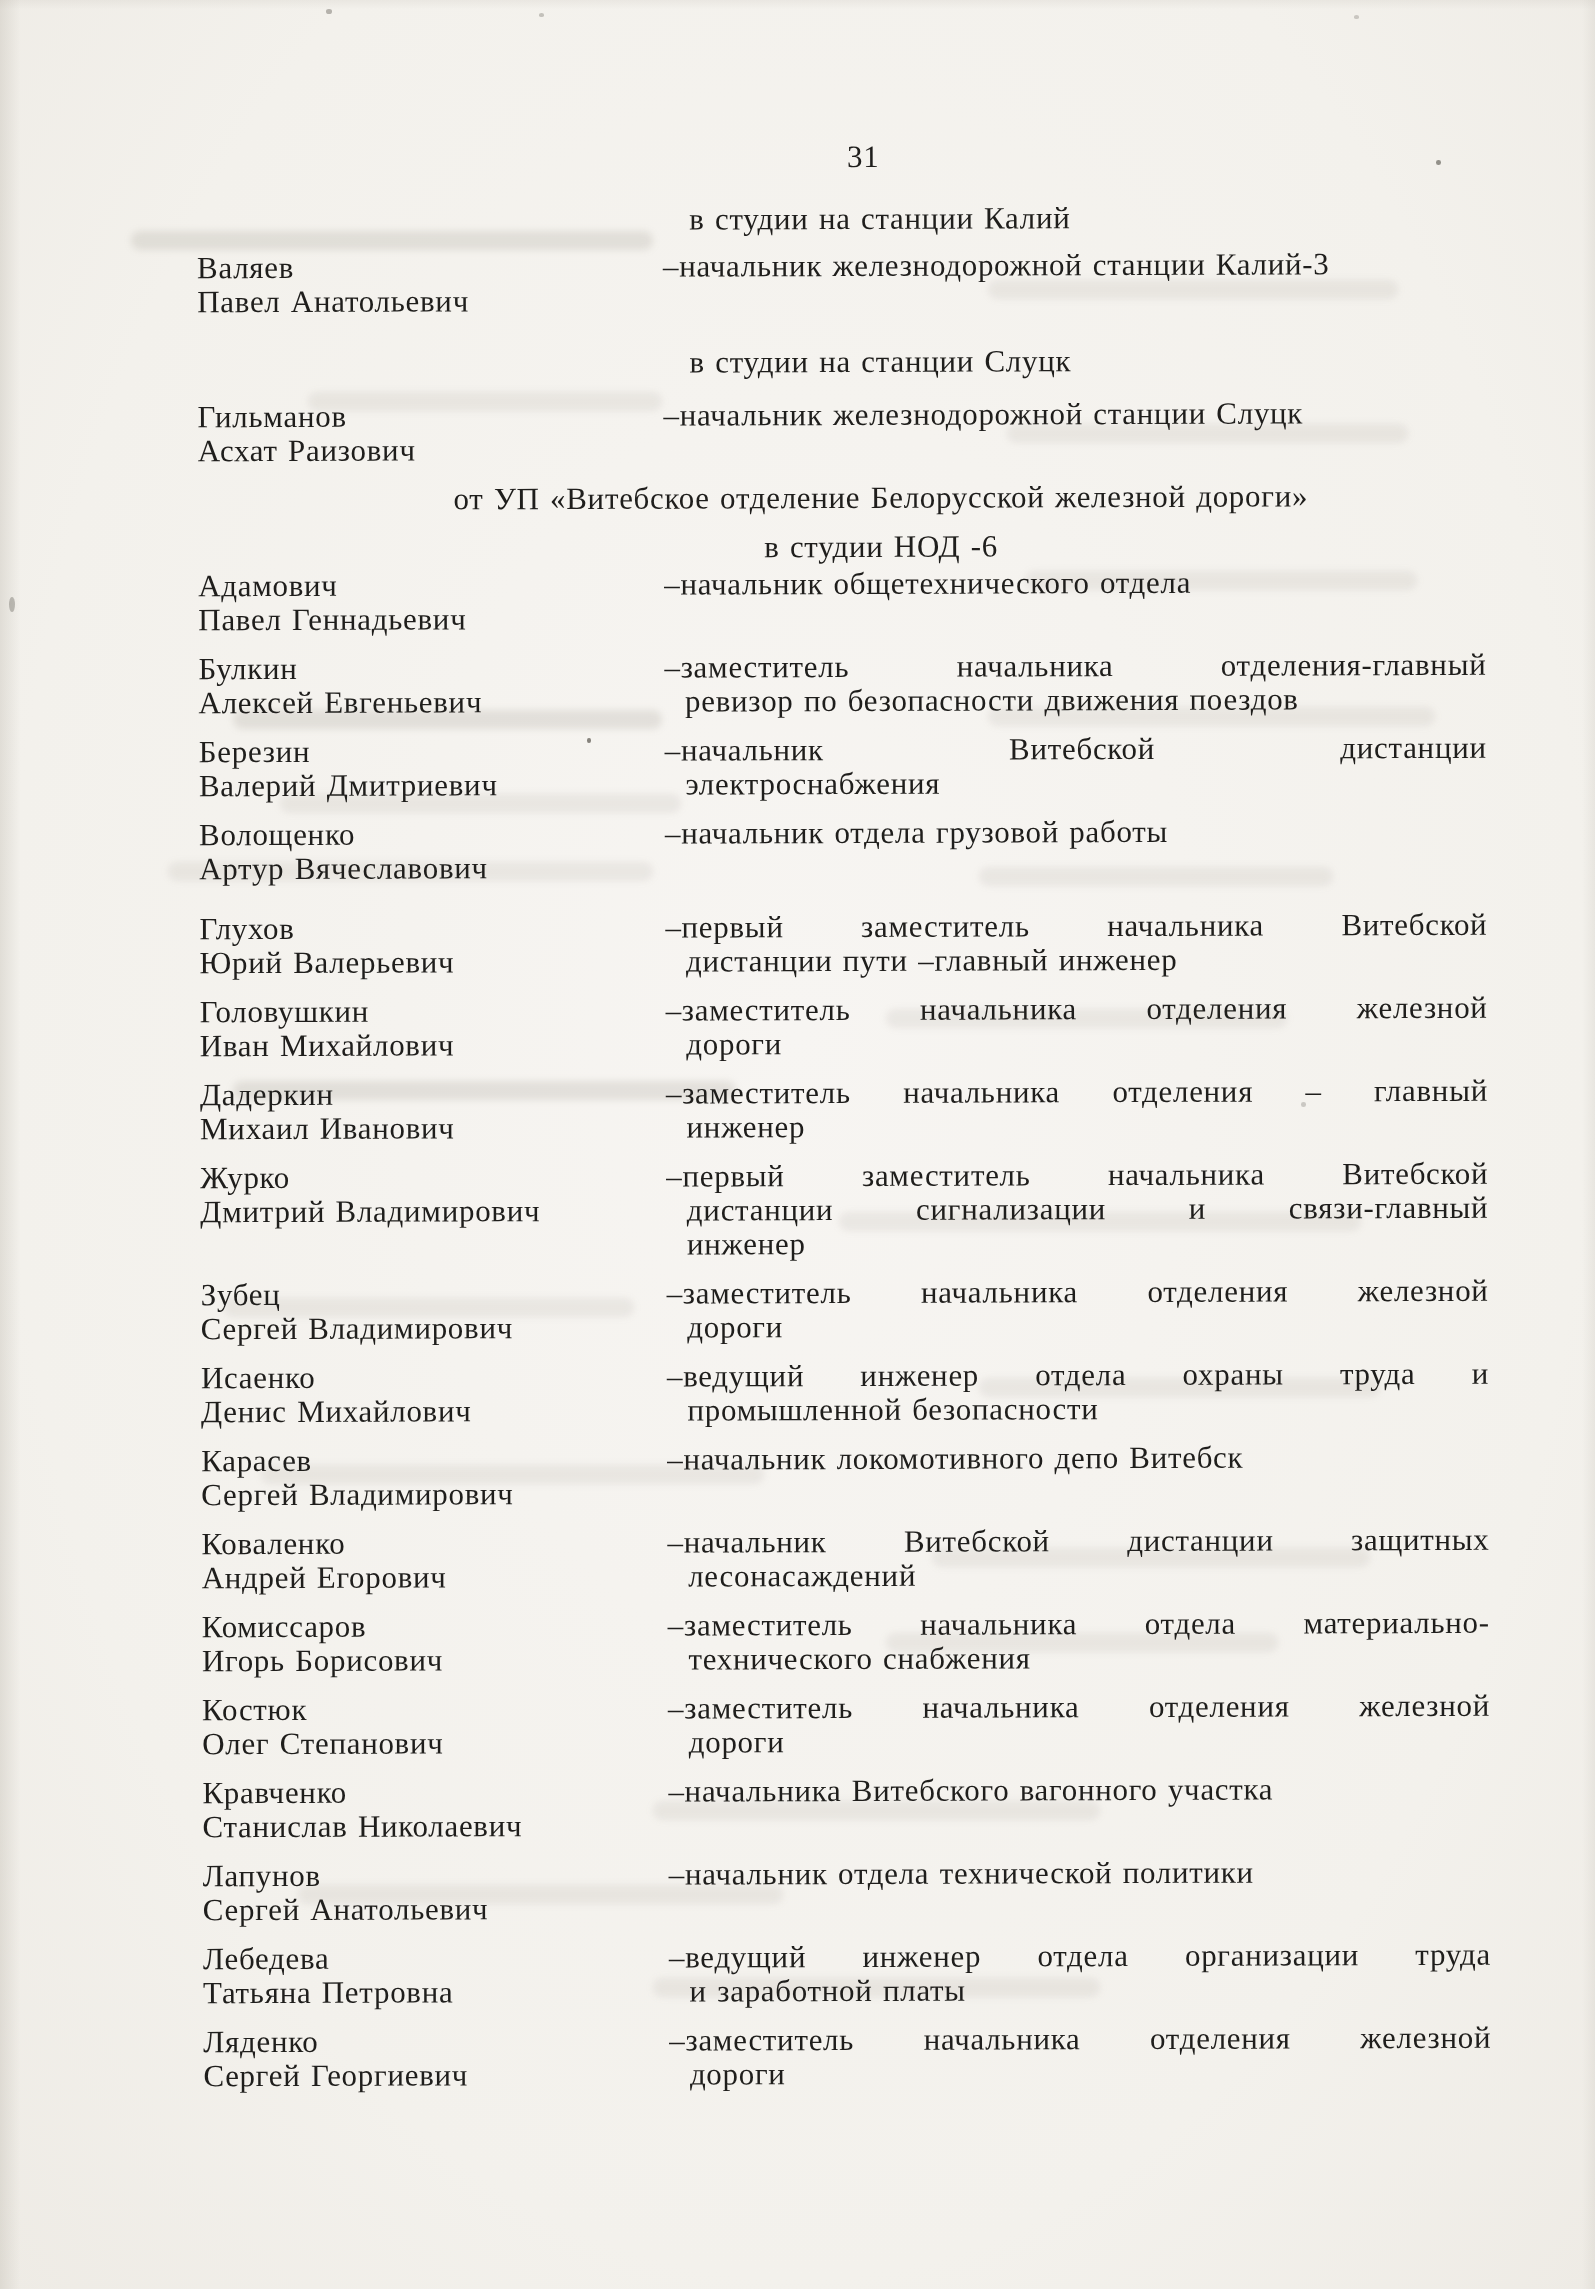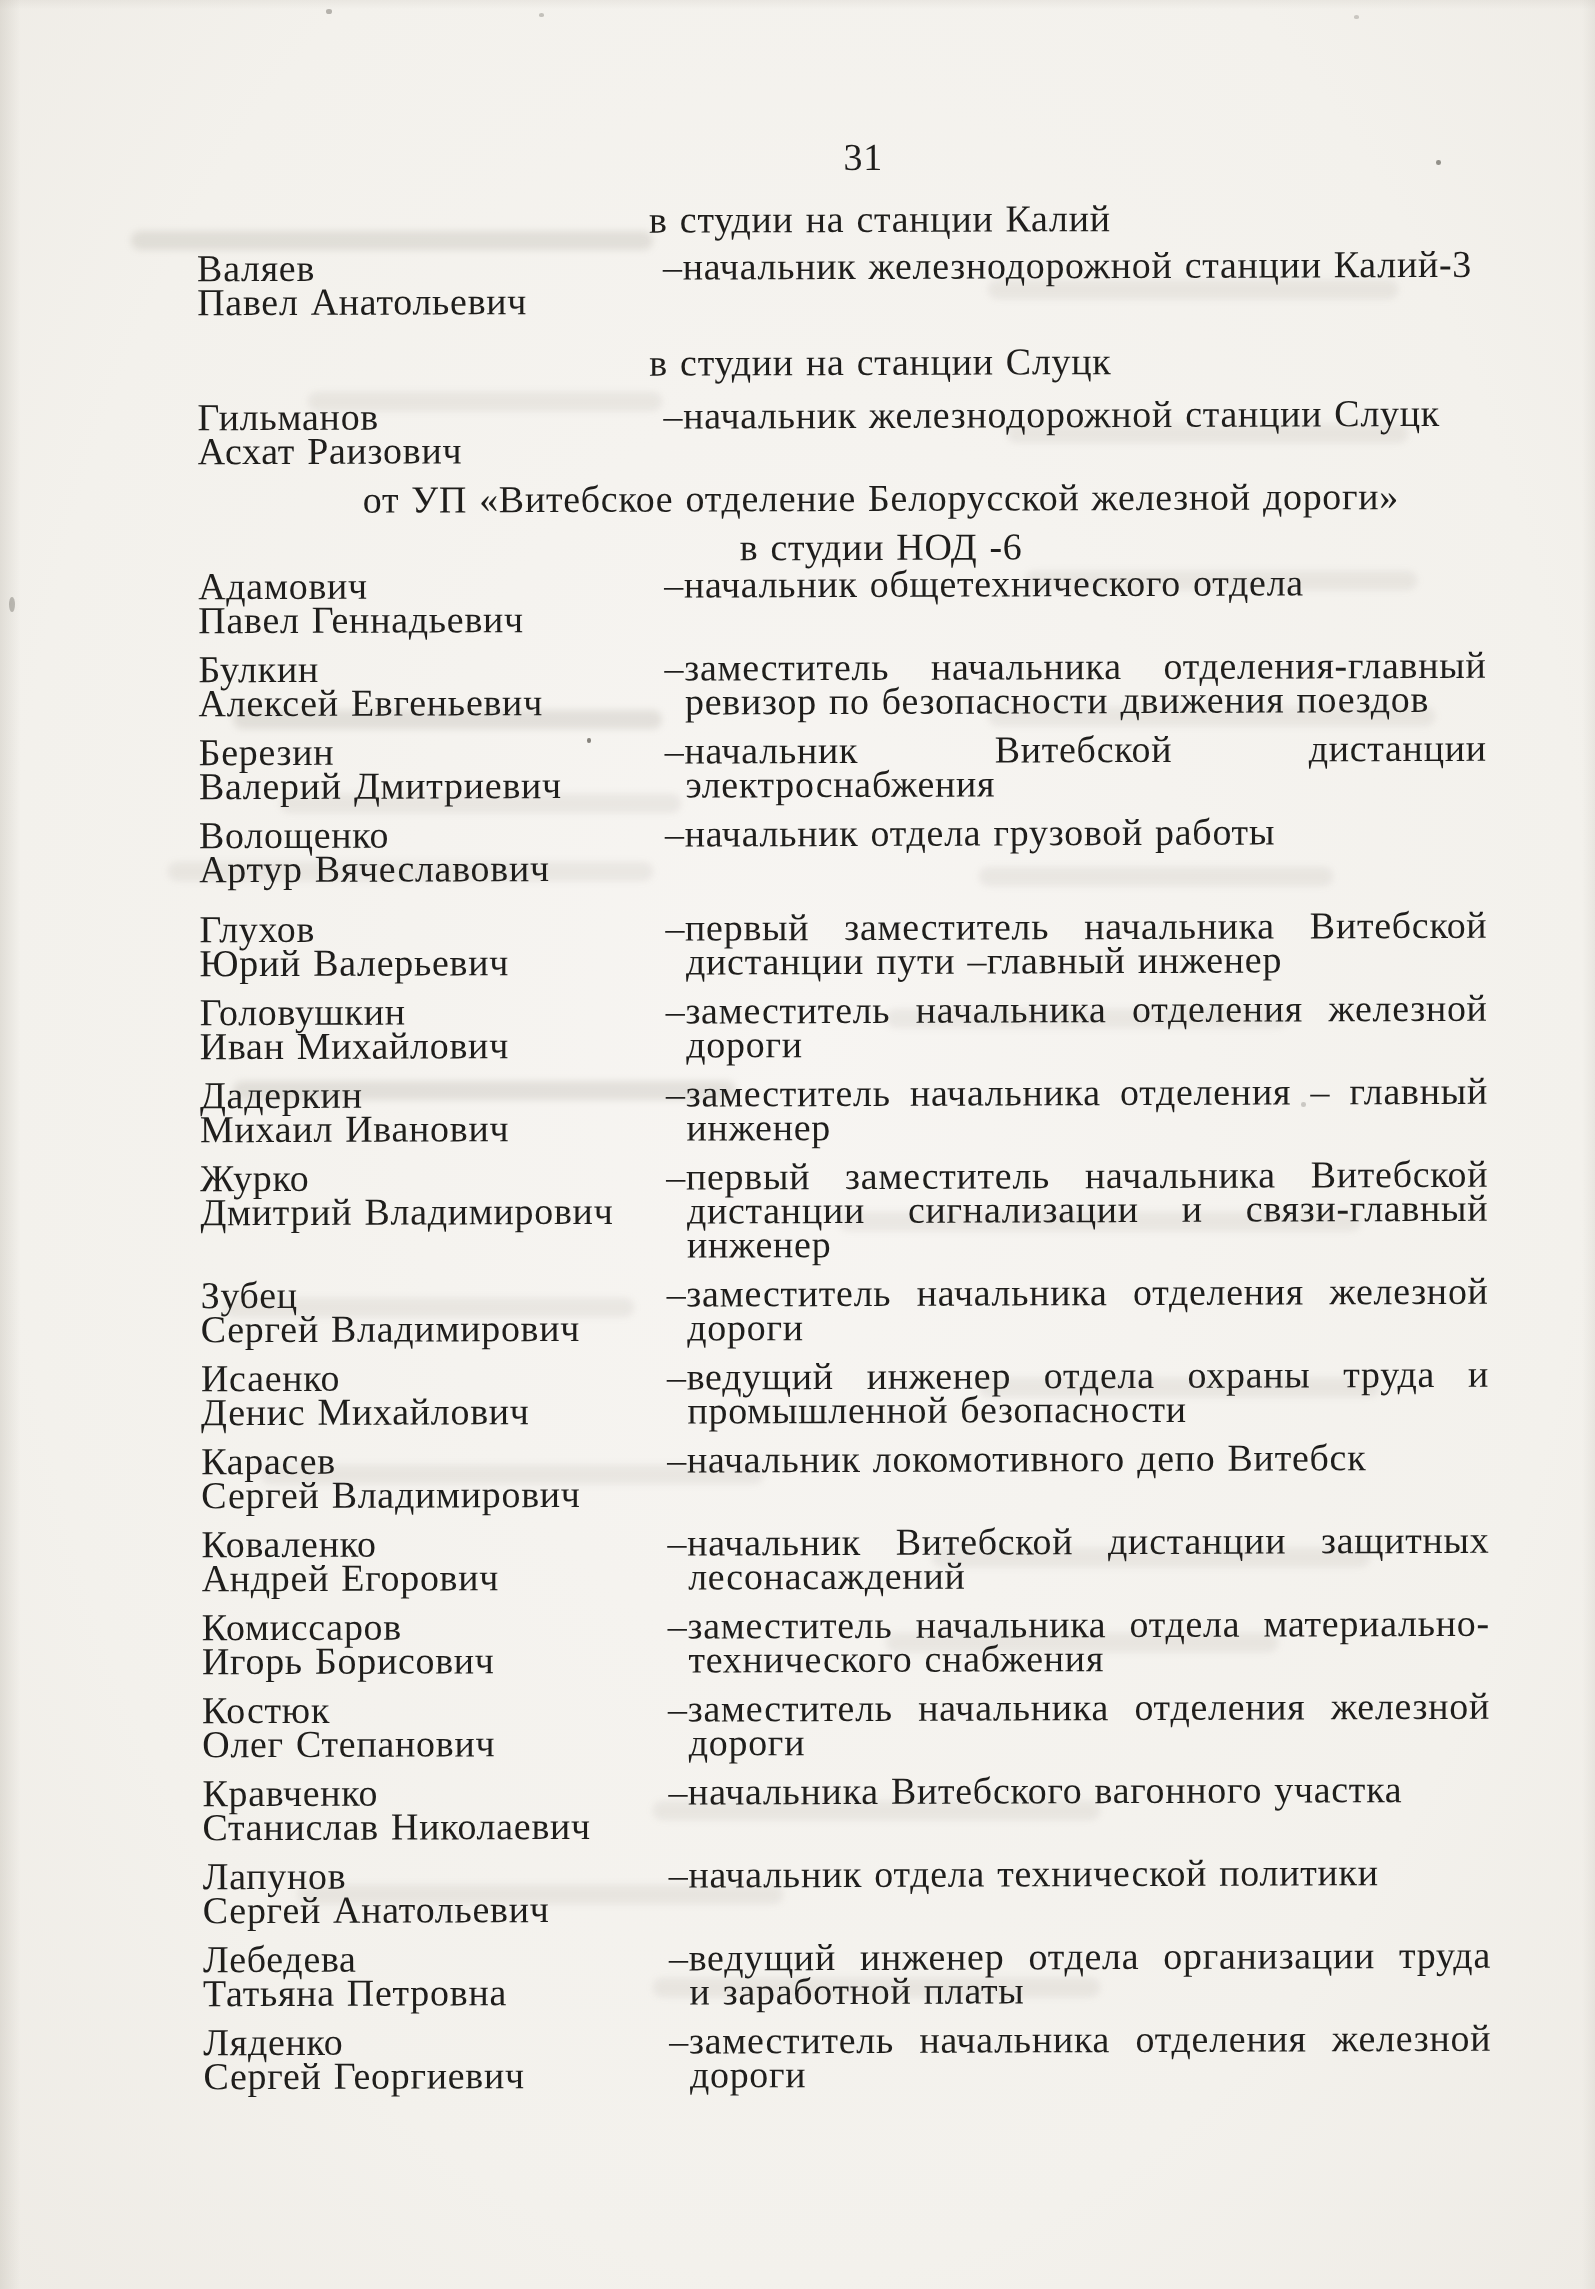--- a/index.html
+++ b/index.html
@@ -11,21 +11,21 @@
   }
   .sheet {
     position: relative;
     width: 1595px; height: 2290px;
     color: #1f1e1c;
     background:
       linear-gradient(90deg, rgba(190,185,175,0.35) 0px, rgba(190,185,175,0.0) 20.5px),
       linear-gradient(270deg, rgba(200,196,188,0.25) 0px, rgba(200,196,188,0.0) 13px),
       linear-gradient(180deg, rgba(205,200,192,0.25) 0px, rgba(205,200,192,0.0) 9.3px),
       radial-gradient(ellipse at 50% 45%, #f7f5f2 0%, #f3f1ec 70%, #eeebe5 100%);
-    font-size: 38px;
+    font-size: 31px;
     line-height: 34px;
     letter-spacing: 0.7px;
     word-spacing: 1.9px;
   }
   .content {
     position: absolute;
     left: 200px; top: 140px;
     width: 1296px;
     transform: rotate(-0.2deg);
   }

